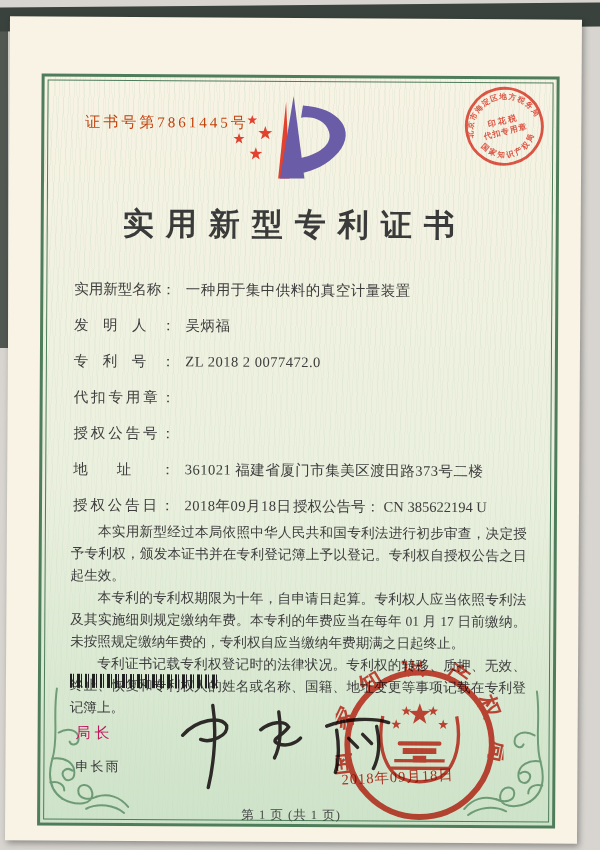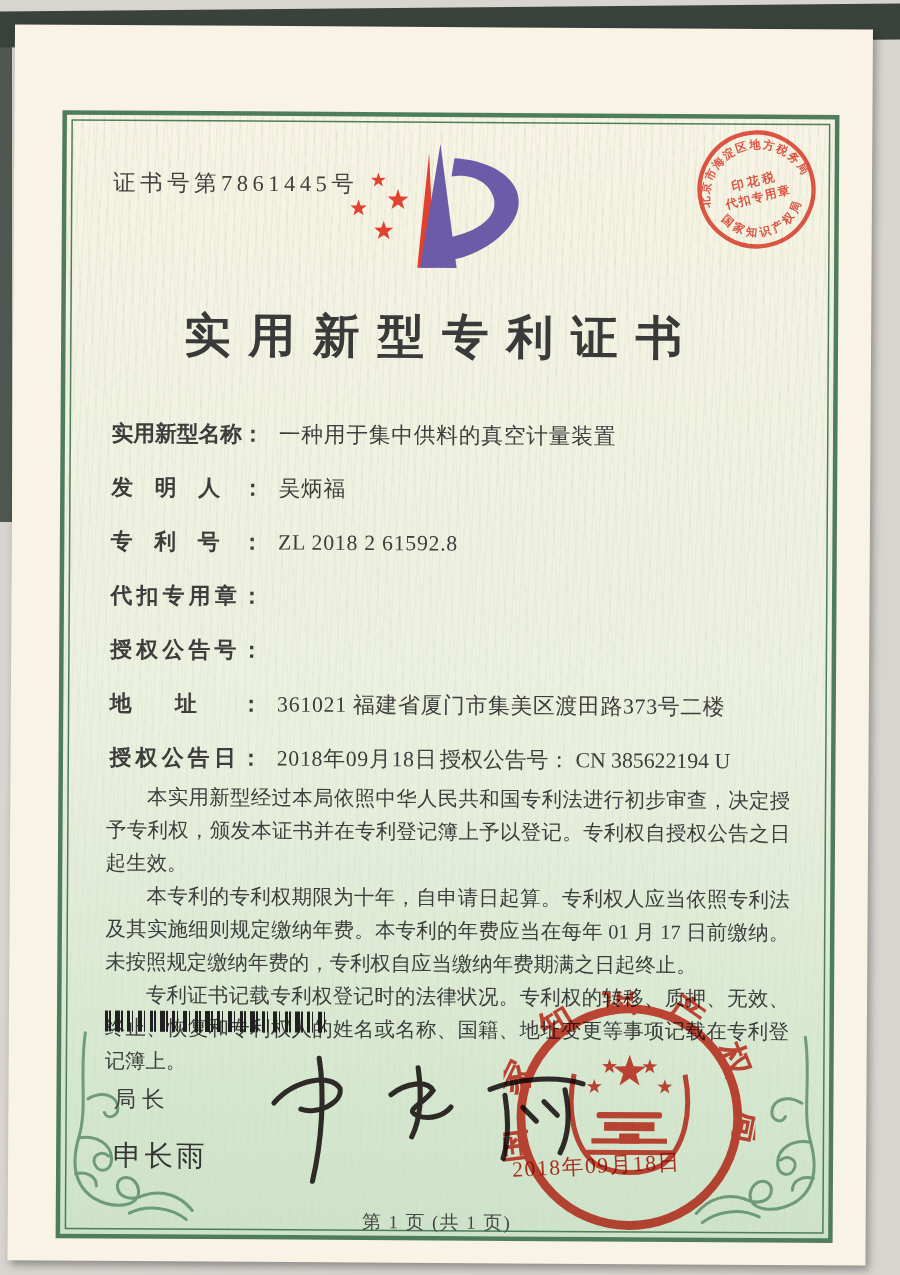--- a/index.html
+++ b/index.html
@@ -28,53 +28,52 @@
     position:absolute;left:32px;top:57px;right:22px;bottom:15px;
     border:3px solid #4e7d5b;
     background:
       linear-gradient(180deg, rgba(247,243,228,0) 0%, rgba(219,236,215,.45) 55%, rgba(198,224,196,.85) 100%),
       repeating-linear-gradient(93deg, rgba(130,185,140,.10) 0 1px, rgba(255,255,255,0) 1px 5px),
       repeating-linear-gradient(87deg, rgba(130,185,140,.08) 0 1px, rgba(255,255,255,0) 1px 7px);
   }
   .frame-inner{position:absolute;inset:3px;border:1px solid #4e7d5b;pointer-events:none;}
 
   .cert-no{
-    position:absolute;left:66px;top:96px;
-    font-size:15px;letter-spacing:3px;color:#404040;
+    position:absolute;left:76px;top:96px;
+    font-size:15px;letter-spacing:3px;color:#c2410c;
   }
   .logo{position:absolute;left:50%;top:72px;transform:translateX(-50%);}
   .title{
     position:absolute;left:0;right:0;top:186px;text-align:center;
     font-size:31px;font-weight:600;letter-spacing:12px;color:#3a3a3a;
   }
   .fields{position:absolute;left:66px;right:48px;top:263px;font-size:14.5px;color:#3d3d3d;}
   .frow{display:flex;align-items:baseline;height:21px;margin-bottom:15px;position:relative;}
   .flabel{
     display:inline-block;width:7em;
     text-align:justify;text-align-last:justify;
     flex:0 0 auto;
-    font-weight:bold;
   }
   .fvalue{margin-left:10px;white-space:nowrap;letter-spacing:.5px;}
   .grant-no-pair{position:absolute;left:220px;top:0;white-space:nowrap;}
   .paras{
     position:absolute;left:64px;right:52px;top:504px;
     font-size:13.6px;line-height:22px;color:#3d3d3d;text-align:justify;
   }
   .paras p{margin:0;text-indent:2em;}
   .barcode{
     position:absolute;left:64px;top:657px;width:150px;height:14px;
     background-image:repeating-linear-gradient(90deg,
       #202020 0 2px,transparent 2px 3px,
       #202020 3px 4px,transparent 4px 7px,
       #202020 7px 10px,transparent 10px 11px,
       #202020 11px 12px,transparent 12px 15px);
   }
-  .sig-title{position:absolute;left:70px;top:707px;font-size:15px;letter-spacing:4px;color:#404040;}
-  .sig-name{position:absolute;left:70px;top:741px;font-size:19px;letter-spacing:2px;color:#353535;}
+  .sig-title{position:absolute;left:70px;top:707px;font-size:15px;letter-spacing:4px;color:#be185d;}
+  .sig-name{position:absolute;left:70px;top:741px;font-size:13px;letter-spacing:2px;color:#353535;}
   .signature{position:absolute;left:155px;top:682px;}
 
   .footer-page{
     position:absolute;left:0;right:0;top:789px;text-align:center;
     font-size:12.5px;color:#454545;letter-spacing:1px;
   }
   .seal-main{
     position:absolute;left:330px;top:642px;width:168px;height:168px;
     opacity:.92;mix-blend-mode:multiply;
   }
@@ -149,21 +148,21 @@
       <div class="frow">
         <span class="flabel">实用新型名称：</span>
         <span class="fvalue">一种用于集中供料的真空计量装置</span>
       </div>
       <div class="frow">
         <span class="flabel">发明人：</span>
         <span class="fvalue">吴炳福</span>
       </div>
       <div class="frow">
         <span class="flabel">专利号：</span>
-        <span class="fvalue">ZL 2018 2 61592.8</span>
+        <span class="fvalue">ZL 2018 2 0077472.0</span>
       </div>
       <div class="frow">
         <span class="flabel">代扣专用章：</span>
       </div>
       <div class="frow">
         <span class="flabel">授权公告号：</span>
       </div>
       <div class="frow">
         <span class="flabel">地址：</span>
         <span class="fvalue">361021 福建省厦门市集美区渡田路373号二楼</span>

